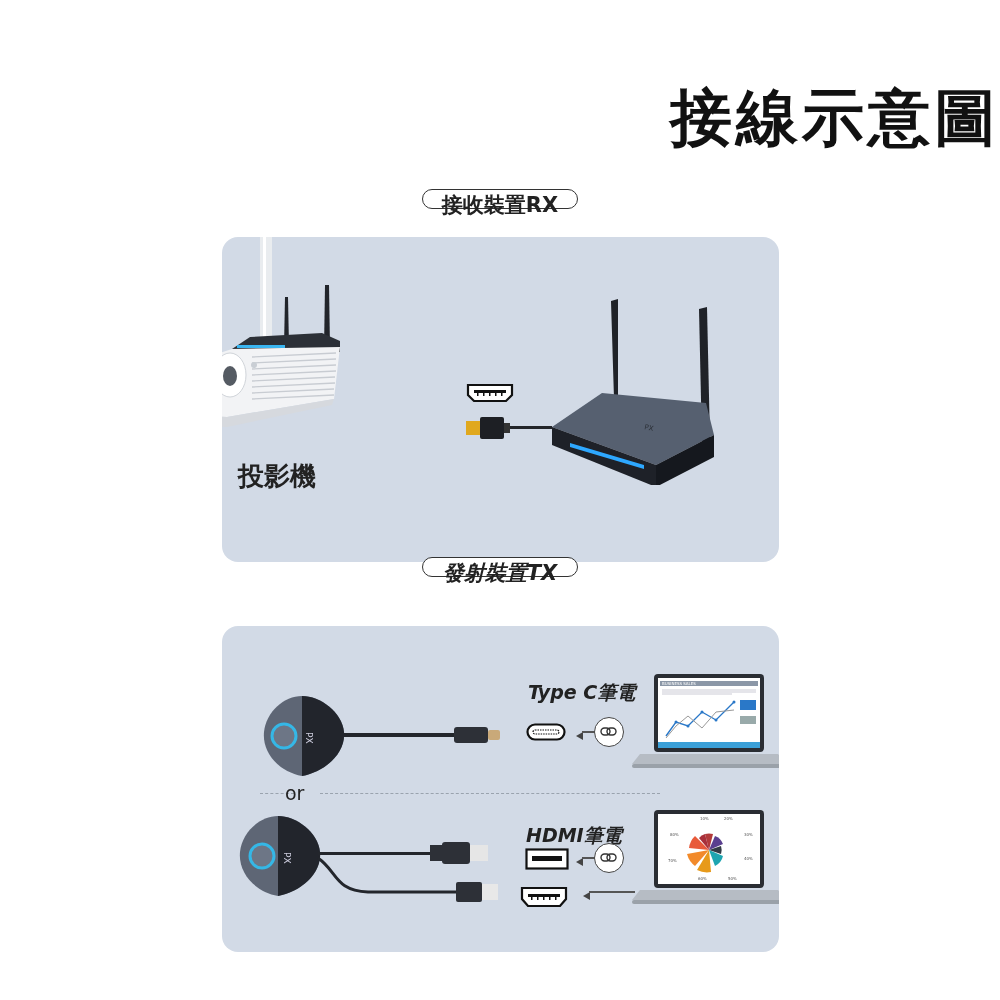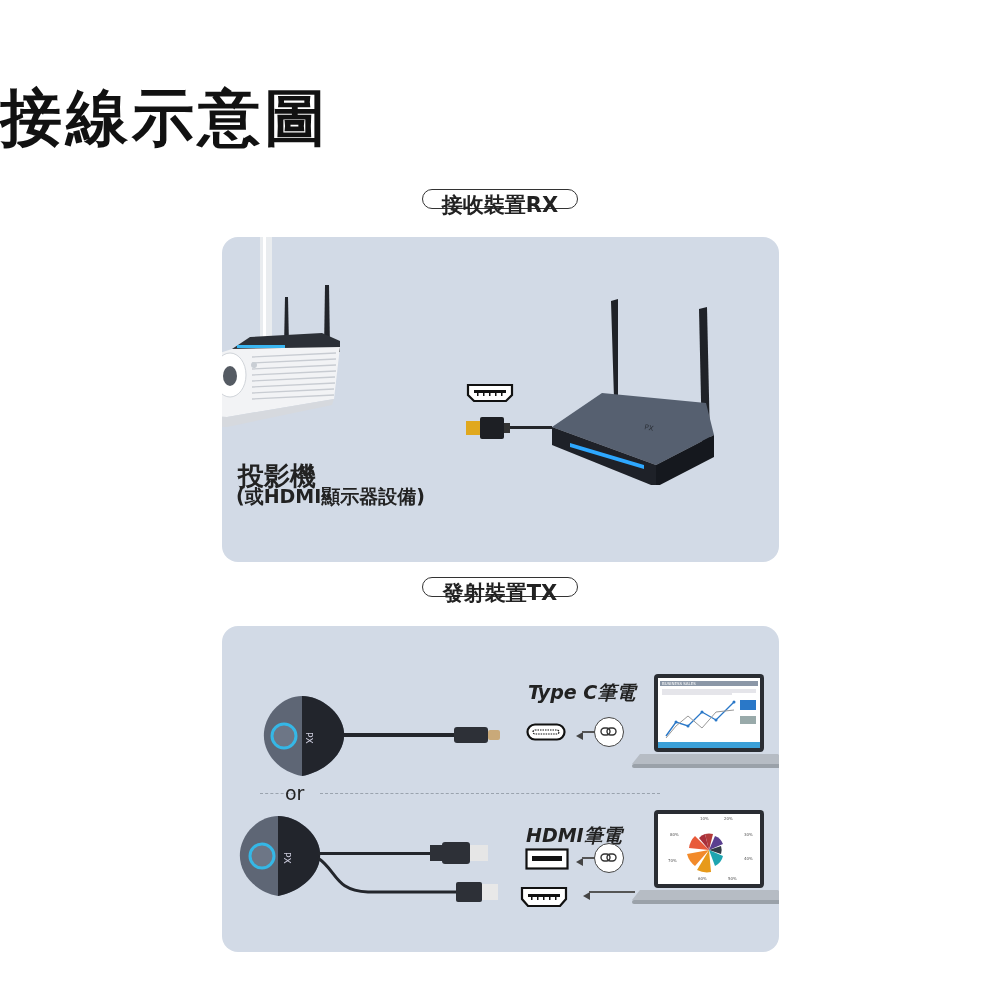--- a/index.html
+++ b/index.html
@@ -1,25 +1,25 @@
 <!DOCTYPE html>
 <html><head>
 <meta charset="utf-8">
 <style>
   * { box-sizing: border-box; margin: 0; padding: 0; }
   html, body { width: 1000px; height: 1000px; background: #ffffff; overflow: hidden; }
   body { position: relative; font-family: "DejaVu Sans", "Liberation Sans", sans-serif; color: #1a1a1a; }
 
-  .title { position: absolute; left: 0; width: 1000px; top: 78px; text-align: left;
+  .title { position: absolute; left: 0; width: 1000px; top: 78px; text-align: right;
     font-size: 62px; font-weight: bold; letter-spacing: 4px; color: #111; line-height: 80px; }
 
   .pill { position: absolute; height: 20px; border: 1.5px solid #333; border-radius: 17px;
     font-size: 21px; font-weight: bold; line-height: 31px; text-align: center; color: #222; background:#fff; }
   .pill-rx { left: 422px; top: 189px; width: 156px; }
-  .pill-tx { left: 422px; top: 577px; width: 156px; }
+  .pill-tx { left: 422px; top: 557px; width: 156px; font-style: italic; }
 
   .panel { position: absolute; left: 222px; width: 557px; background: #d2dae6; border-radius: 16px; overflow: hidden; }
   .panel-rx { top: 237px; height: 325px; }
   .panel-tx { top: 626px; height: 326px; }
 
   .abs { position: absolute; }
   svg { display: block; }
 
   .proj-label { left: 16px; top: 213px; font-size: 26px; font-weight: bold; color: #222; margin-top: 9px; }
   .proj-sub { left: 14px; top: 247px; font-size: 19px; font-weight: bold; color: #222; }
@@ -64,21 +64,20 @@
         <line x1="2" y1="152" x2="22" y2="150"></line>
           <line x1="2" y1="158" x2="22" y2="156"></line>
       </g>
       <polygon points="0,178 35,180 142,162 140,168 35,190 0,188" fill="#d6d9de"></polygon>
       <ellipse cx="38" cy="138" rx="16" ry="22" fill="#ffffff" stroke="#d0d4d9"></ellipse>
       <ellipse cx="38" cy="139" rx="7" ry="10" fill="#555b63"></ellipse>
       <circle cx="62" cy="128" r="3" fill="#c9ced4"></circle>
     </svg>
   </div>
   <div class="abs proj-label">投影機</div>
-  <div class="abs proj-sub">(或HDMI顯示器設備)</div>
 
   <div class="abs" style="left:244px; top:146px;">
     <svg width="48" height="20" viewBox="0 0 48 20">
       <path d="M2,2 H46 V12 L40,18 H8 L2,12 Z" fill="#fff" stroke="#111" stroke-width="2.2"></path>
       <rect x="8" y="7" width="32" height="3" fill="#111"></rect>
       <g fill="#111">
           <rect x="11" y="10" width="1.5" height="3"></rect>
           <rect x="17" y="10" width="1.5" height="3"></rect>
           <rect x="23" y="10" width="1.5" height="3"></rect>
           <rect x="29" y="10" width="1.5" height="3"></rect>

